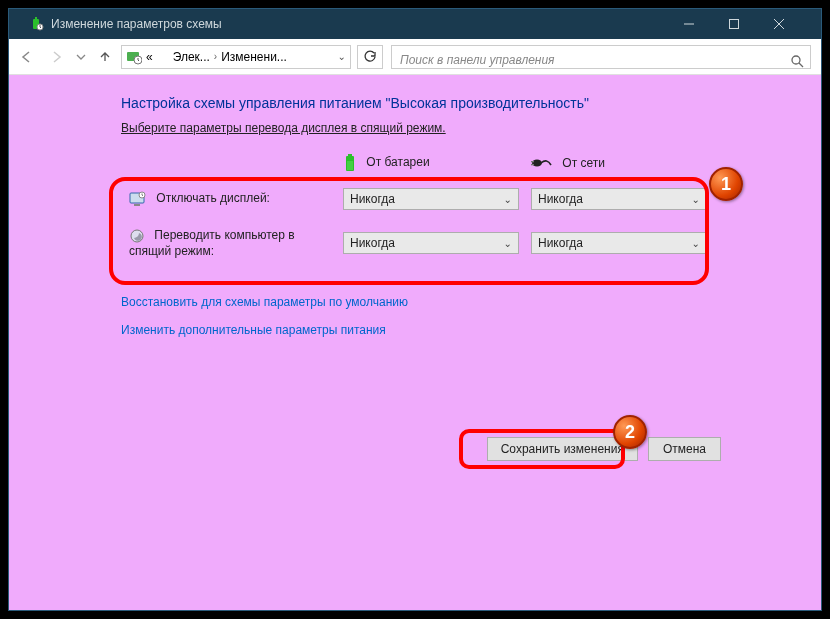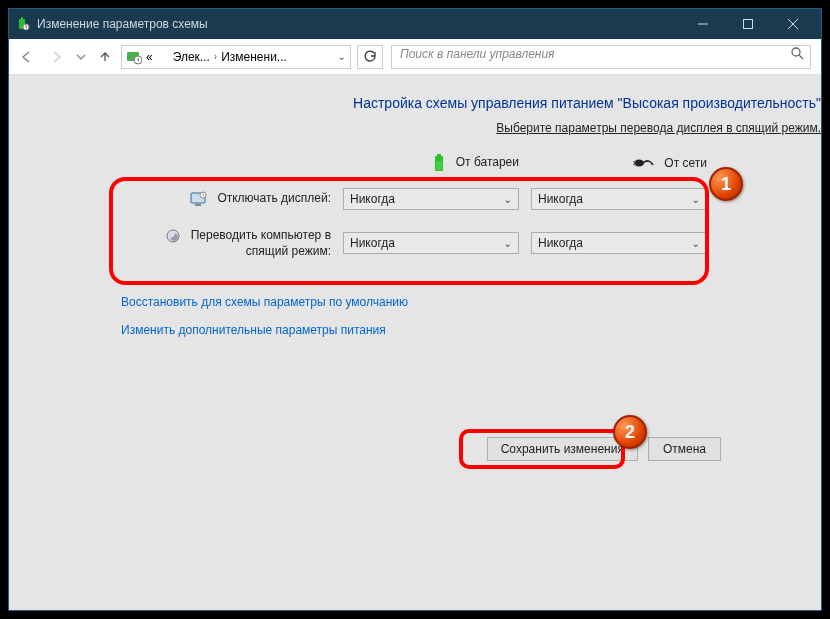--- a/index.html
+++ b/index.html
@@ -21,21 +21,21 @@
     background: #fff;
     display: flex;
     flex-direction: column;
   }
   .titlebar {
     height: 30px;
     background: #1a3a4f;
     color: #cfd8dc;
     display: flex;
     align-items: center;
-    padding: 0 6px;
+    padding: 0 20px;
   }
   .titlebar .title-icon {
     width: 16px; height: 16px;
     margin-right: 6px;
     display:flex; align-items:center; justify-content:center;
   }
   .titlebar .title-text { flex: 1; font-size: 12px; }
   .titlebar .win-controls { display:flex; gap:0; }
   .titlebar .win-btn {
     width: 45px; height: 30px;
@@ -70,46 +70,45 @@
     background:#fff;
     font-size:12px;
   }
   .crumbs .cp-icon { margin-right:4px; }
   .crumbs .chev { color:#666; padding:0 4px; font-size:10px;}
   .search-box {
     flex:1;
     height:24px;
     border:1px solid #ccc;
     display:flex;
-    align-items:flex-start;
+    align-items:flex-end;
     padding:0 6px;
     margin-left:6px;
     margin-right:6px;
     color:#888;
     background:#fff;
     position:relative;
   }
   .search-box input{
     border:0;outline:0;flex:1;font-size:12px;background:transparent;color:#333;
   }
   .search-box input::placeholder{ color:#888; font-style:italic;}
   .search-box .mag { color:#555; font-size:13px; }
   .refresh-btn{
     width:26px;height:24px;border:1px solid #ccc;display:flex;align-items:center;justify-content:center;
     color:#333;margin-left:4px;font-size:14px;
   }
   .crumbs .drop{ margin-left:auto; color:#555; font-size:10px;}
 
   .content {
     flex:1;
-    background:#e5e5e5;
+    background:#f0abfc;
     padding: 20px 0 0 0;
     position:relative;
     overflow:hidden;
-    text-align:right;
   }
   .heading {
     color:#003399;
     font-size:14px;
     margin: 0 0 10px 112px;
     font-weight:400;
   }
   .subtext{
     color:#222;
     font-size:12px;

